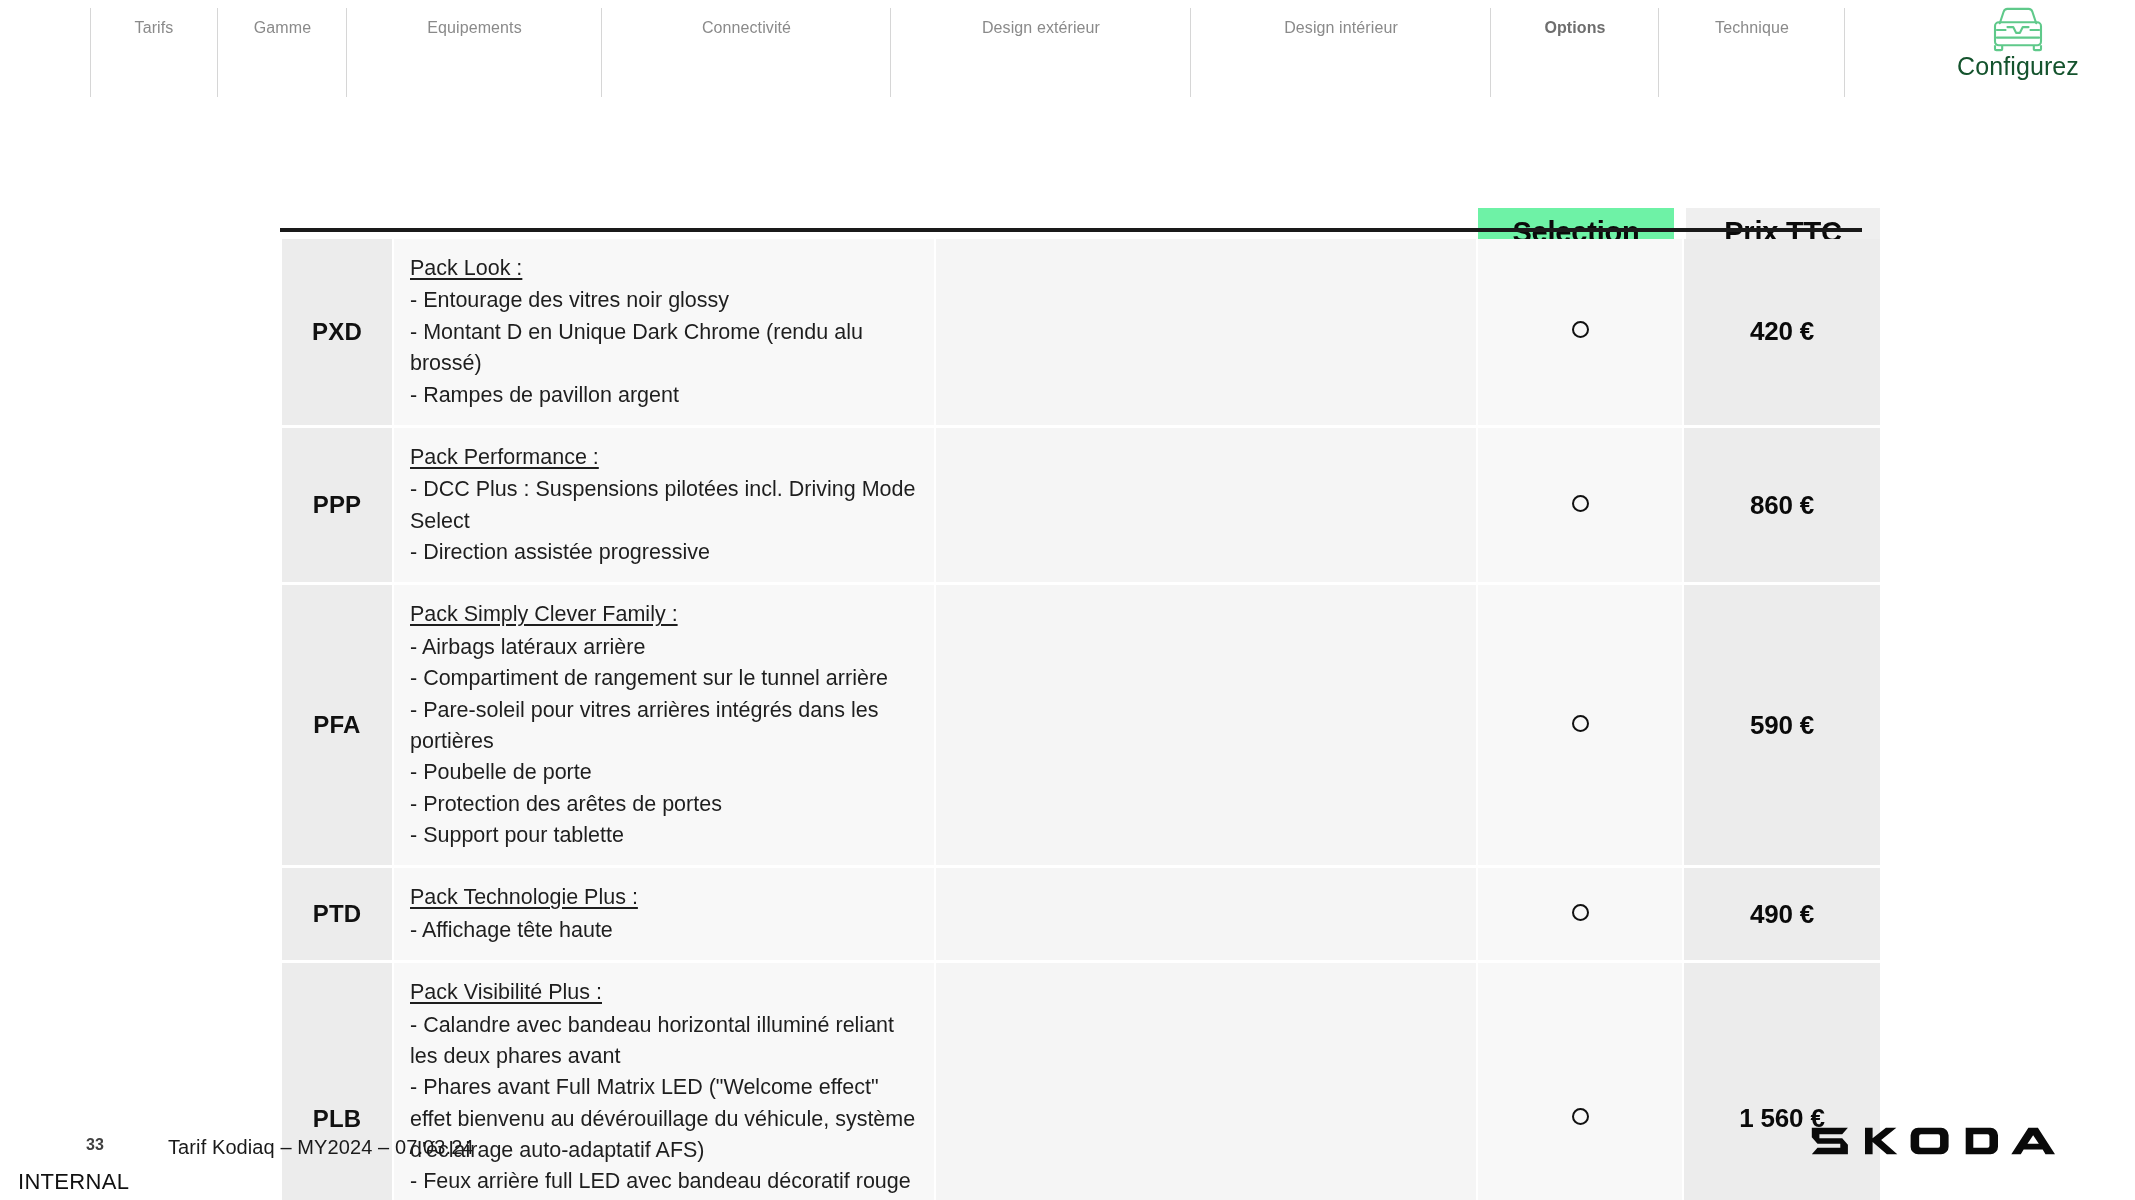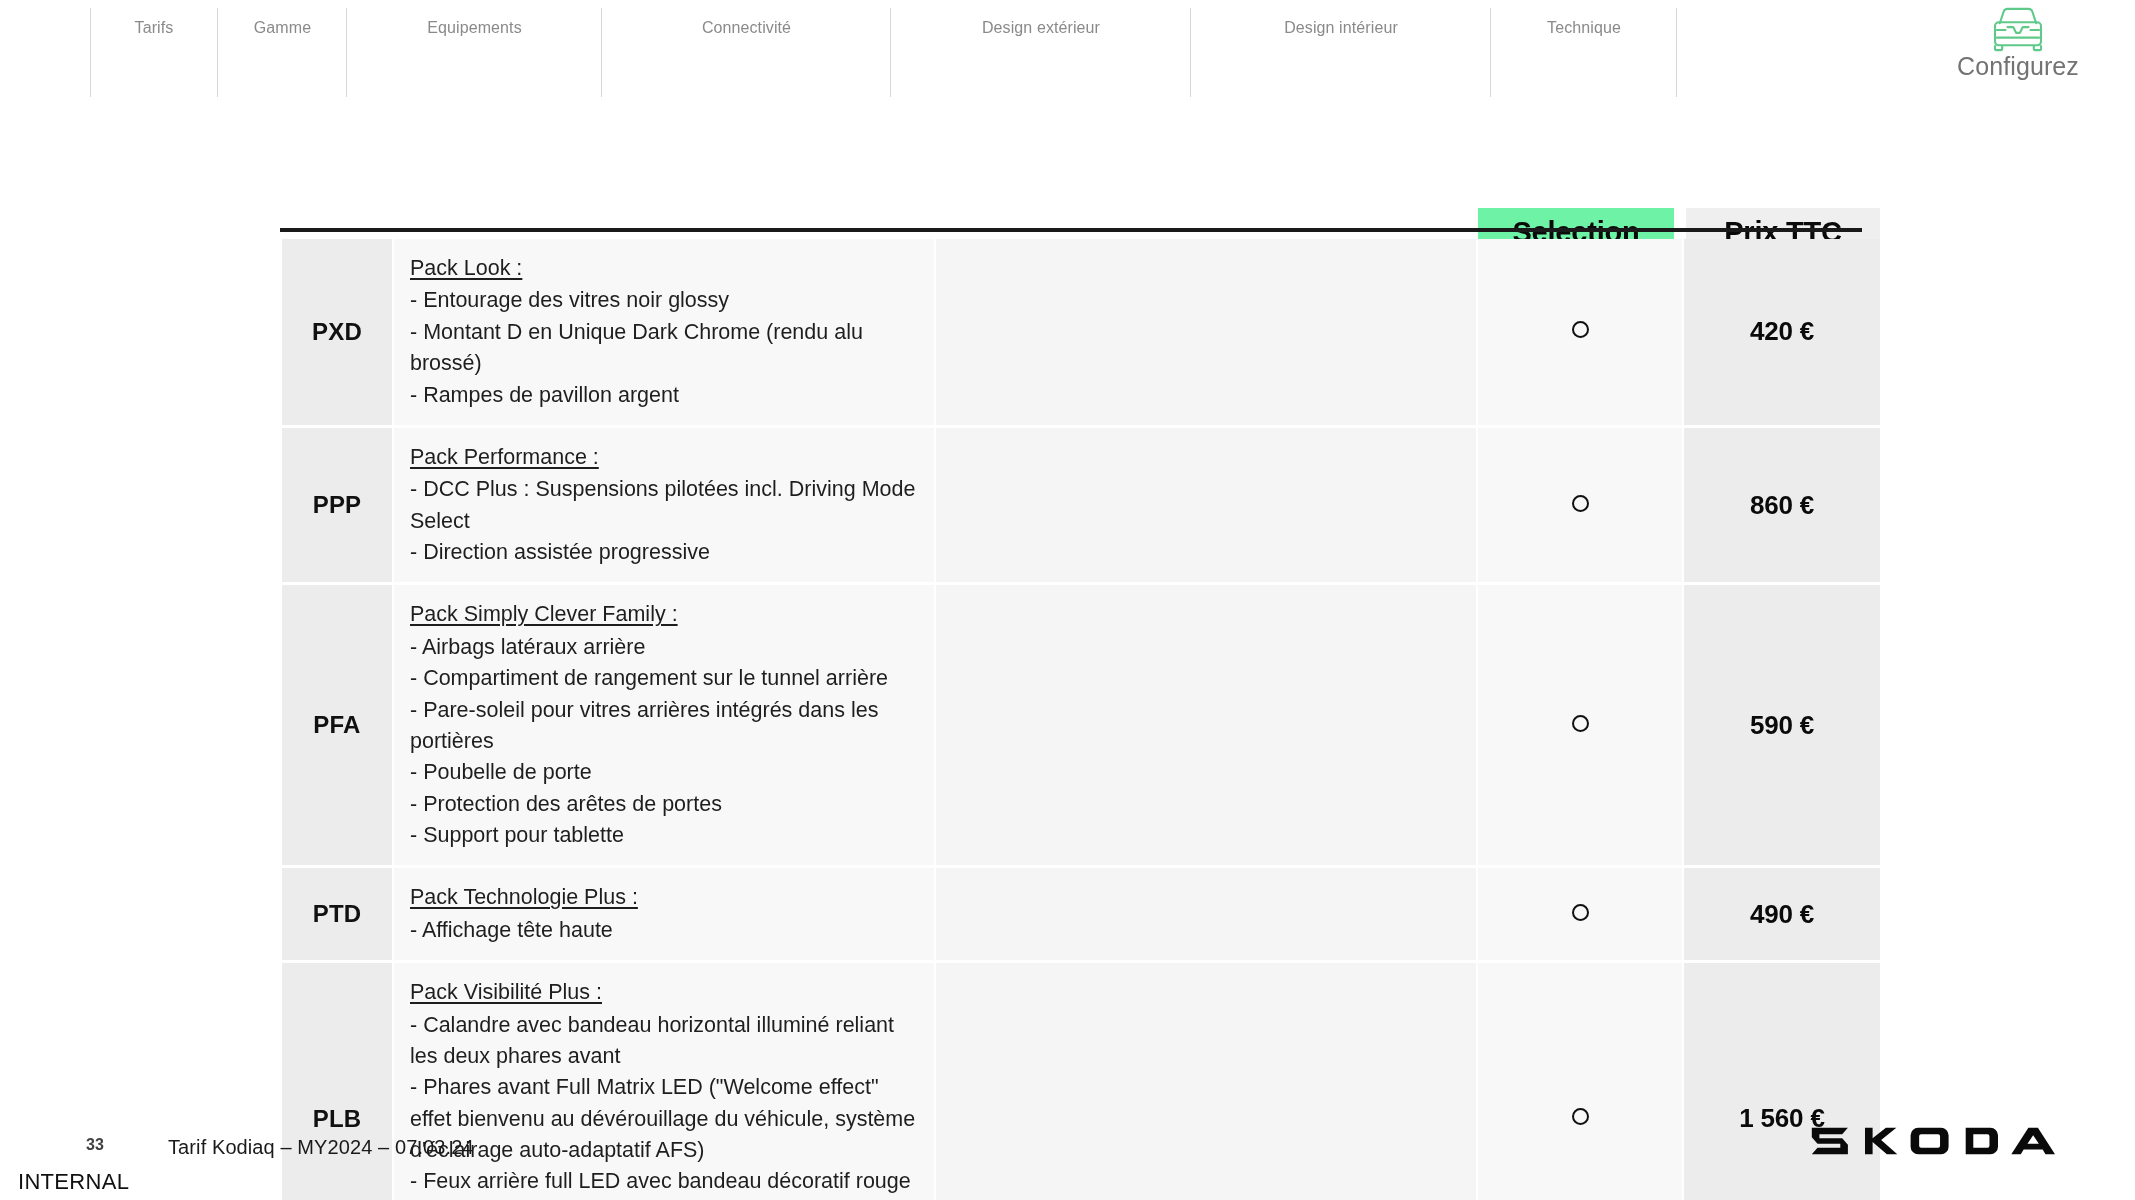--- a/index.html
+++ b/index.html
@@ -72,21 +72,21 @@
     right: 42px;
     top: 6px;
     width: 150px;
     display: flex;
     flex-direction: column;
     align-items: center;
     gap: 2px;
   }
   .nav-config .car-ic { width: 66px; height: 46px; display: block; }
   .nav-config .cfg-label {
-    color: #737373;
+    color: #14532d;
     font-size: 25px;
     font-weight: 400;
     line-height: 1;
     letter-spacing: 0.1px;
   }
 
   
   .page-title {
     position: absolute;
     left: 86px;
@@ -249,20 +249,23 @@
       <span>Equipements</span>
     </div>
     <div class="nav-item" style="width:289px">
       <span>Connectivité</span>
     </div>
     <div class="nav-item" style="width:300px">
       <span>Design extérieur</span>
     </div>
     <div class="nav-item" style="width:300px">
       <span>Design intérieur</span>
+    </div>
+    <div class="nav-item active" style="width:168px">
+      <span>Options</span>
     </div>
     <div class="nav-item" style="width:186px; ">
       <span>Technique</span>
     </div>
   </div>
 
   <div class="nav-config">
     <svg class="car-ic" viewBox="0 0 66 48" fill="none">
       <path d="M14 18 L18 6 Q19 3 22 3 L44 3 Q47 3 48 6 L52 18" stroke="#5fc98a" stroke-width="2.2" stroke-linecap="round" stroke-linejoin="round"></path>
       <rect x="9" y="17" width="48" height="24" rx="4" stroke="#5fc98a" stroke-width="2.2"></rect>

